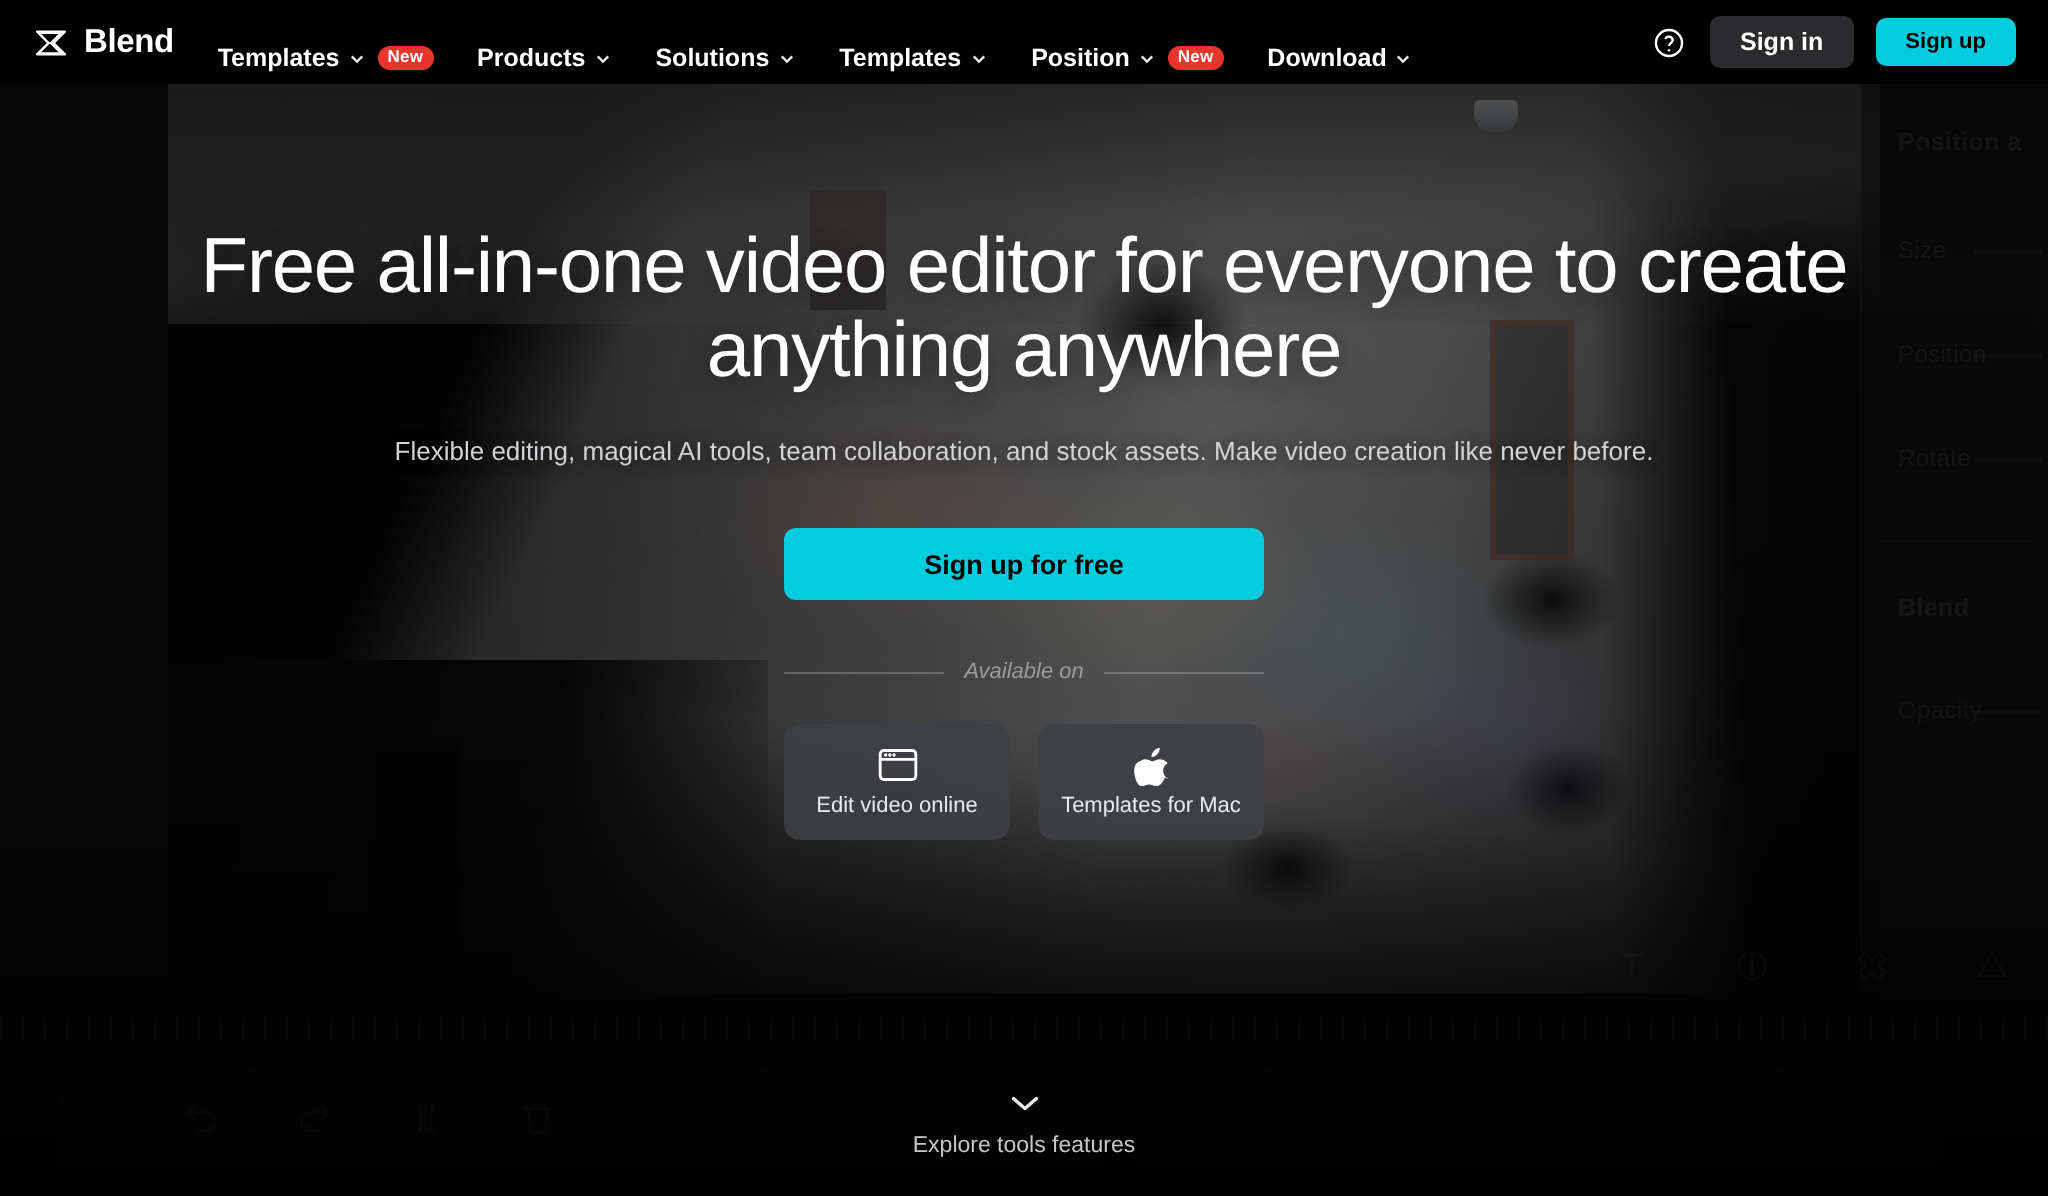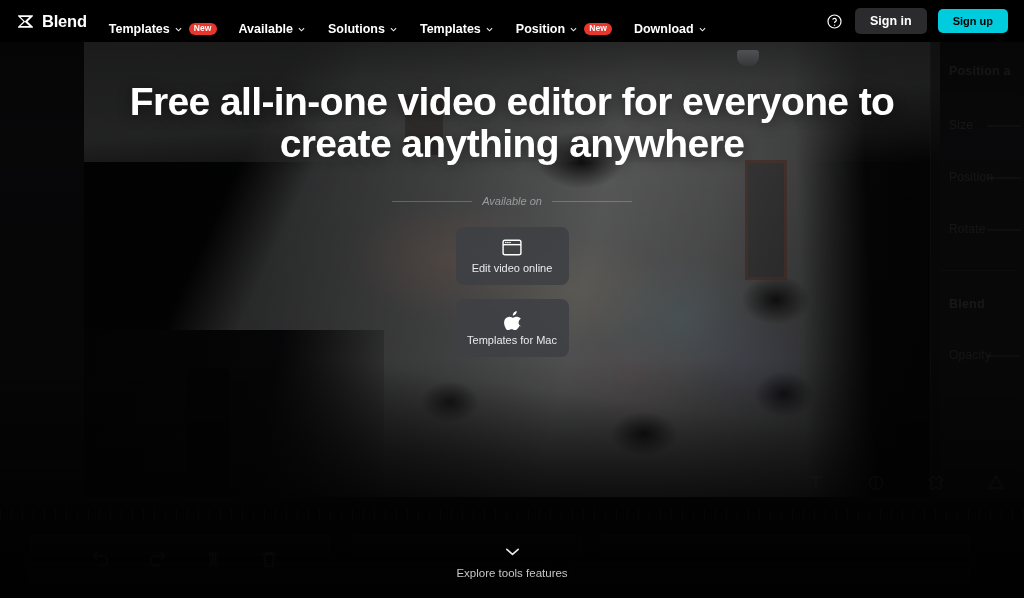--- a/index.html
+++ b/index.html
@@ -184,43 +184,43 @@
 
   
   .hero-content {
     position:absolute; left:0; top:0; width:1024px; height:598px;
     z-index:30; display:flex; flex-direction:column; align-items:center;
     pointer-events:none;
   }
   .hero-content > * { pointer-events:auto; }
 
   .headline {
-    margin-top:81px; width:840px; text-align:center;
-    color:#fff; font-size:39px; font-weight:700; line-height:1.08;
+    margin-top:113px; width:840px; text-align:center;
+    color:#fff; font-size:39px; font-weight:400; line-height:1.08;
     letter-spacing:-.6px; text-shadow:0 2px 14px rgba(0,0,0,.45);
   }
   .subhead {
     margin-top:20px; width:760px; text-align:center;
     color:#d2d3d6; font-size:13px; font-weight:400; line-height:1.45;
     text-shadow:0 1px 8px rgba(0,0,0,.5);
   }
   .cta {
     margin-top:28px; width:240px; height:36px;
     background:#00ccdd; color:#000;
     font-size:13.5px; font-weight:700; border:none; border-radius:6px;
     cursor:pointer; display:flex; align-items:center; justify-content:center;
   }
 
   .available {
     margin-top:30px; width:240px; display:flex; align-items:center; gap:10px;font-style:italic;
   }
   .av-line { flex:1; height:1px; background:rgba(255,255,255,.22); }
   .av-text { color:#9b9c9f; font-size:11px; white-space:nowrap; }
 
-  .platforms { margin-top:20px; display:flex; gap:14px;flex-direction:column; }
+  .platforms { margin-top:20px; display:flex; gap:14px; }
   .plat-btn {
     width:113px; height:58px; border-radius:8px;
     background:rgba(62,64,68,.88);
     display:flex; flex-direction:column; align-items:center; justify-content:center;
     gap:5px; cursor:pointer; border:none;
   }
   .plat-ico { height:19px; display:flex; align-items:center; justify-content:center; }
   .plat-label { color:#e9eaec; font-size:11px; font-weight:400; }
 
   .explore {
@@ -323,21 +323,21 @@
 
     <div class="nav-links">
       <div class="nav-item">
         <span>Templates</span>
         <svg class="caret" viewBox="0 0 24 24" fill="none" stroke="#fff" stroke-width="3">
             <path d="M5 8.5l7 7 7-7"></path>
           </svg>
         <span class="badge-new">New</span>
       </div>
       <div class="nav-item">
-        <span>Available</span>
+        <span>Products</span>
         <svg class="caret" viewBox="0 0 24 24" fill="none" stroke="#fff" stroke-width="3">
             <path d="M5 8.5l7 7 7-7"></path>
           </svg>
       </div>
       <div class="nav-item">
         <span>Solutions</span>
         <svg class="caret" viewBox="0 0 24 24" fill="none" stroke="#fff" stroke-width="3">
             <path d="M5 8.5l7 7 7-7"></path>
           </svg>
       </div>
@@ -370,21 +370,23 @@
           <circle cx="12" cy="17.2" r=".95" fill="#fff" stroke="none"></circle>
         </svg>
       </div>
       <button class="btn-signin">Sign in</button>
       <button class="btn-signup">Sign up</button>
     </div>
   </nav>
 
   <div class="hero-content">
     <h1 class="headline">Free all-in-one video editor for everyone to create anything anywhere</h1>
-
+    <p class="subhead">Flexible editing, magical AI tools, team collaboration, and stock assets. Make video creation like never before.</p>
+
+    <button class="cta">Sign up for free</button>
 
     <div class="available">
       <span class="av-line"></span>
       <span class="av-text">Available on</span>
       <span class="av-line"></span>
     </div>
 
     <div class="platforms">
       <button class="plat-btn">
         <span class="plat-ico">

